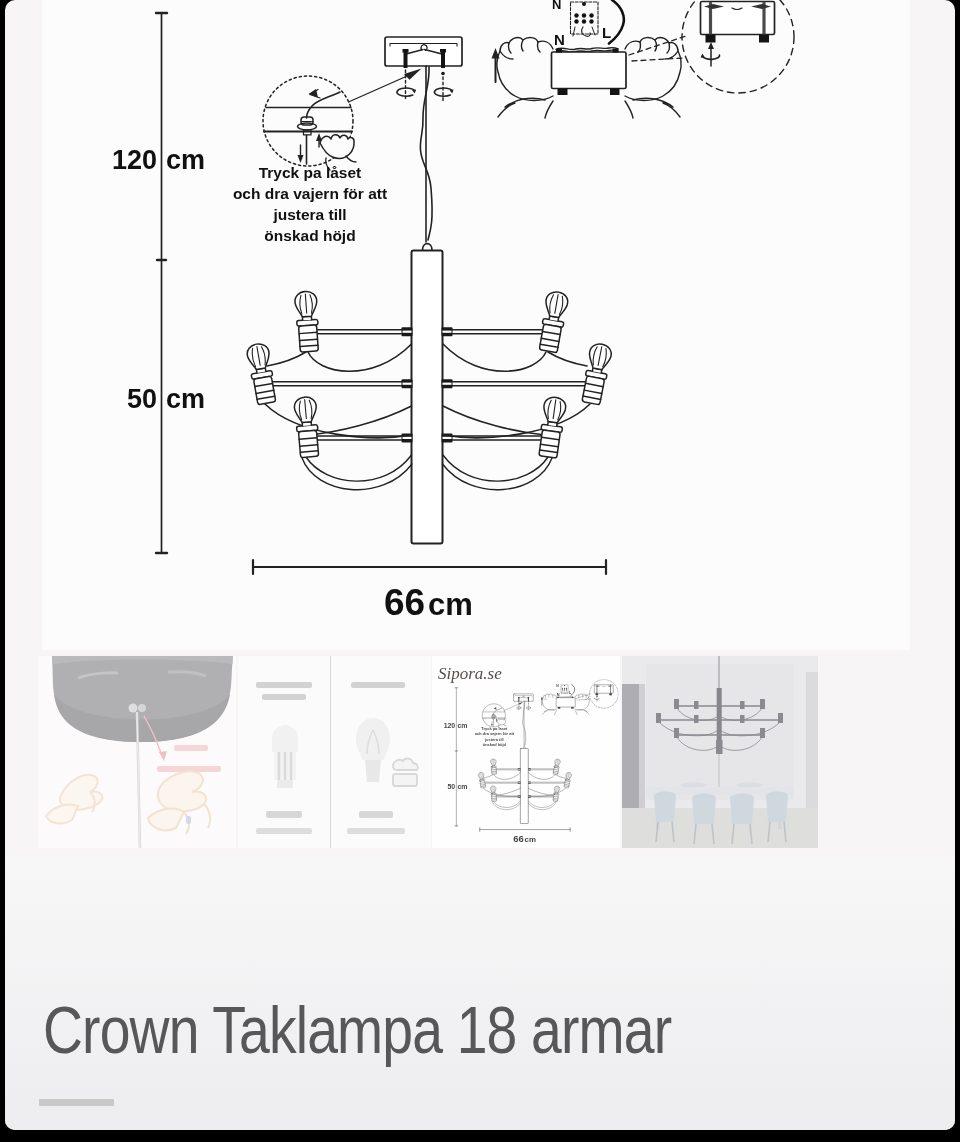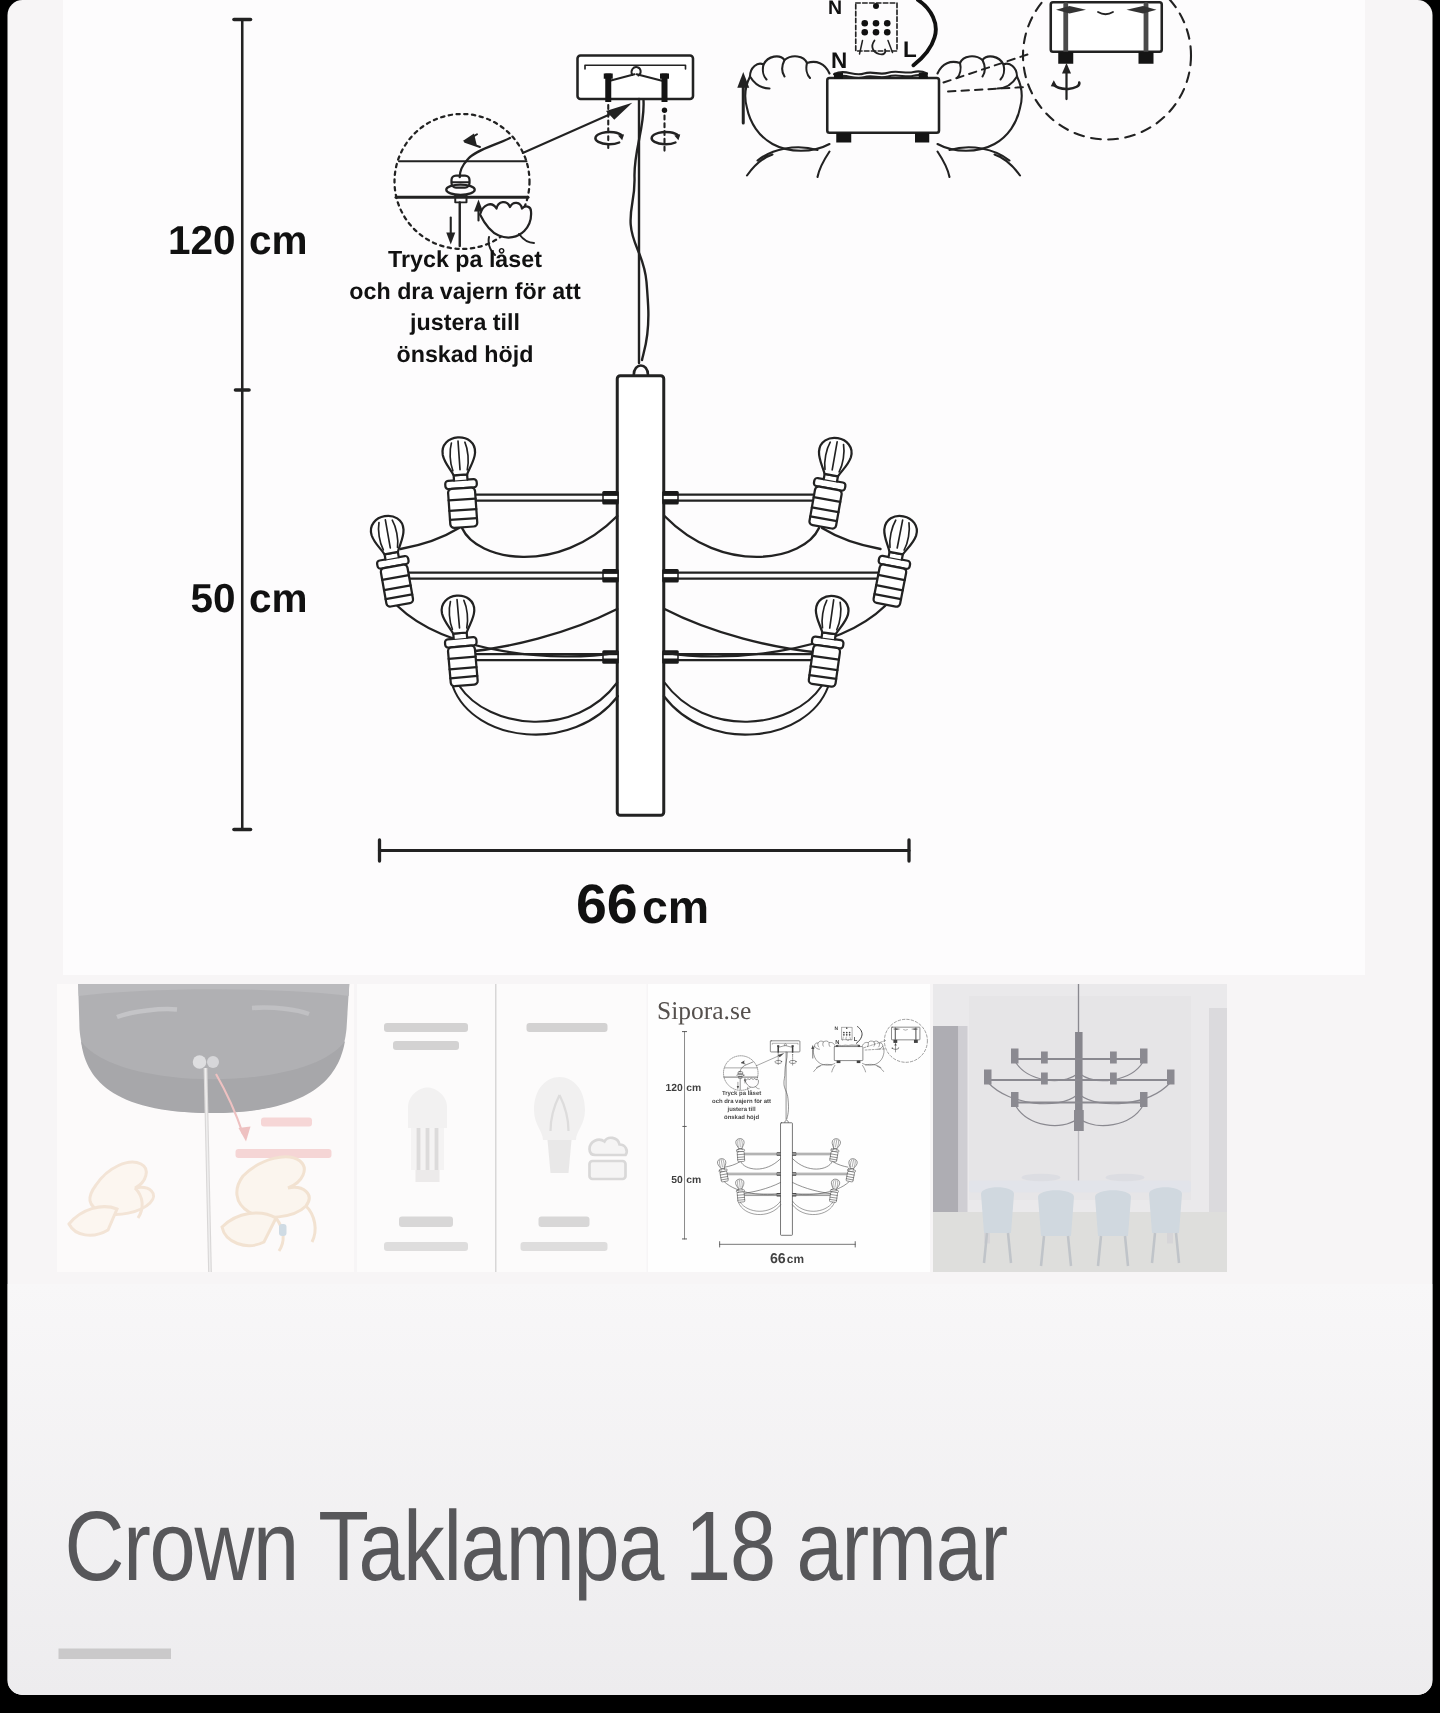--- a/index.html
+++ b/index.html
@@ -360,21 +360,21 @@
     </g>
 
     <rect x="28" y="155" width="34" height="7" rx="2" fill="#d8d7d7"></rect>
 
     <rect x="16" y="172" width="58" height="6" rx="2" fill="#dedddd"></rect>
   </svg>
 </div>
 
 <div class="abs" style="left:432px;top:656px;width:188px;height:192px;background:#fefefe;overflow:hidden;">
 
-  <div class="abs" style="left:6px;top:8px;font-family:'Liberation Serif',serif;font-size:17px;color:#55504d;">Sipora.se</div>
+  <div class="abs" style="left:6px;top:8px;font-family:'Liberation Serif',serif;font-size:17px;color:#55504d;font-style:italic;">Sipora.se</div>
   <svg class="abs" style="left:0;top:0;" width="188" height="192" viewBox="0 0 188 192">
     <g transform="translate(-17,28.4) scale(0.256)" opacity="0.8" fill="none" stroke-linecap="round" stroke-linejoin="round">
       <use href="#diag"></use>
     </g>
   </svg>
 </div>
 
 <div class="abs" style="left:622px;top:656px;width:196px;height:192px;background:#ecebed;overflow:hidden;">
   <svg width="196" height="192" viewBox="0 0 196 192">
 

